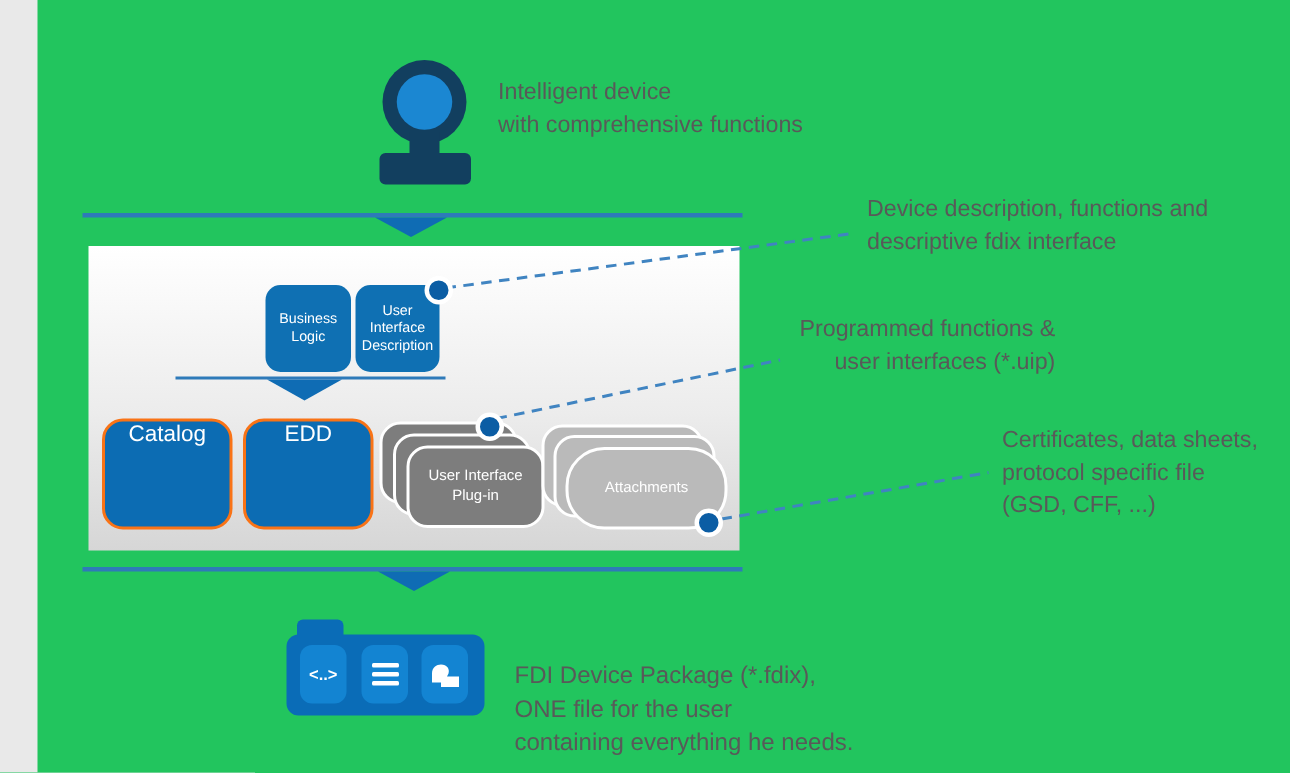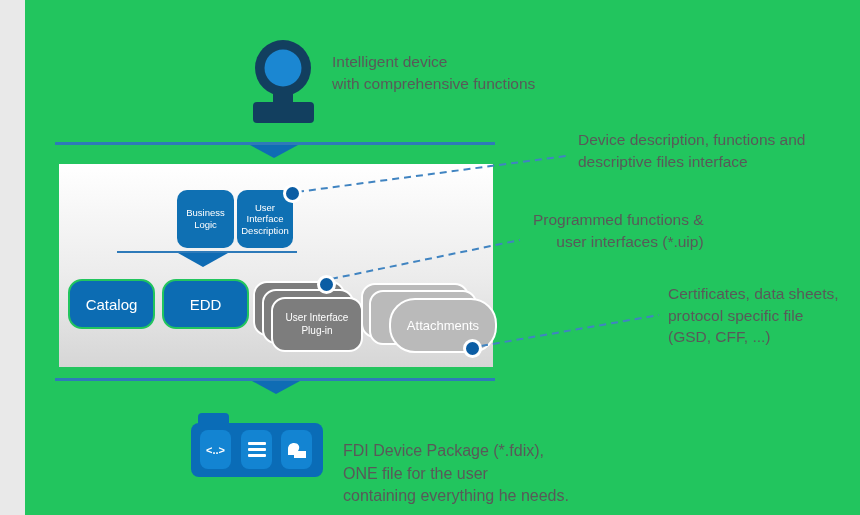--- a/index.html
+++ b/index.html
@@ -22,22 +22,22 @@
   
   .box-sm{position:absolute;top:190px;height:58px;background:#0f70b3;border-radius:10px;
     color:#fff;font-size:9.5px;line-height:1.22;display:flex;align-items:center;justify-content:center;
     text-align:center;padding:0 2px;box-sizing:border-box;}
 
   
   .sub-line{position:absolute;left:92px;top:251px;width:180px;height:2px;background:#2e7ab9;}
   .sub-arrow{position:absolute;left:153px;top:253px;width:0;height:0;border-left:25px solid transparent;border-right:25px solid transparent;border-top:14px solid #0f6cb4;}
 
   
-  .box-lg{position:absolute;top:279px;height:50px;background:#0c6cb3;border:2px solid #22c55e;
-    border-radius:14px;color:#fff;font-size:15px;display:flex;align-items:center;justify-content:center;
+  .box-lg{position:absolute;top:279px;height:74px;background:#0c6cb3;border:2px solid #f97316;
+    border-radius:14px;color:#fff;font-size:15px;display:flex;align-items:flex-start;justify-content:center;
     box-sizing:border-box;}
 
   
   .card{position:absolute;border-radius:14px;border:2.5px solid #fff;box-sizing:border-box;
     display:flex;align-items:center;justify-content:center;text-align:center;color:#fff;}
   .card.dark{background:#7d7d7d;width:92px;height:55px;}
   .card.light{background:#bababa;width:108px;height:55px;}
 
   
   .dot{position:absolute;width:13px;height:13px;border-radius:50%;background:#0b5da4;border:3px solid #fff;}
@@ -93,36 +93,36 @@
   </div>
 
   <div class="card dark" style="left:228px;top:281px;"></div>
   <div class="card dark" style="left:237px;top:289px;"></div>
   <div class="card dark" style="left:246px;top:297px;font-size:10px;line-height:1.25;">
     <span>User Interface Plug-in</span>
   </div>
 
   <div class="card light" style="left:336px;top:283px;"></div>
   <div class="card light" style="left:344px;top:290px;"></div>
-  <div class="card light" style="left:364px;top:298px;font-size:13px;border-radius:26px;">
+  <div class="card light" style="left:352px;top:298px;font-size:10px;border-radius:26px;">
     <span>Attachments</span>
   </div>
 
   <svg class="overlay">
     <line x1="272" y1="192" x2="541" y2="156" stroke="#4084c1" stroke-width="2" stroke-dasharray="7 5"></line>
     <line x1="306" y1="279" x2="495" y2="240" stroke="#4084c1" stroke-width="2" stroke-dasharray="7 5"></line>
     <line x1="456" y1="346" x2="634" y2="315" stroke="#4084c1" stroke-width="2" stroke-dasharray="7 5"></line>
   </svg>
 
   <div class="dot" style="left:258px;top:184px;"></div>
   <div class="dot" style="left:292px;top:275px;"></div>
   <div class="dot" style="left:438px;top:339px;"></div>
 
   <div class="annotation" style="left:553px;top:129px;">Device description, functions and
-descriptive files interface</div>
+descriptive fdix interface</div>
   <div class="annotation" style="left:508px;top:209px;text-align:right;">Programmed functions &amp;
 user interfaces (*.uip)</div>
   <div class="annotation" style="left:643px;top:283px;">Certificates, data sheets,
 protocol specific file
 (GSD, CFF, ...)</div>
 
   <div class="divider-line" style="left:30px;top:378px;width:440px;"></div>
   <div class="divider-arrow" style="left:227px;top:381px;"></div>
 
   <div class="folder">

